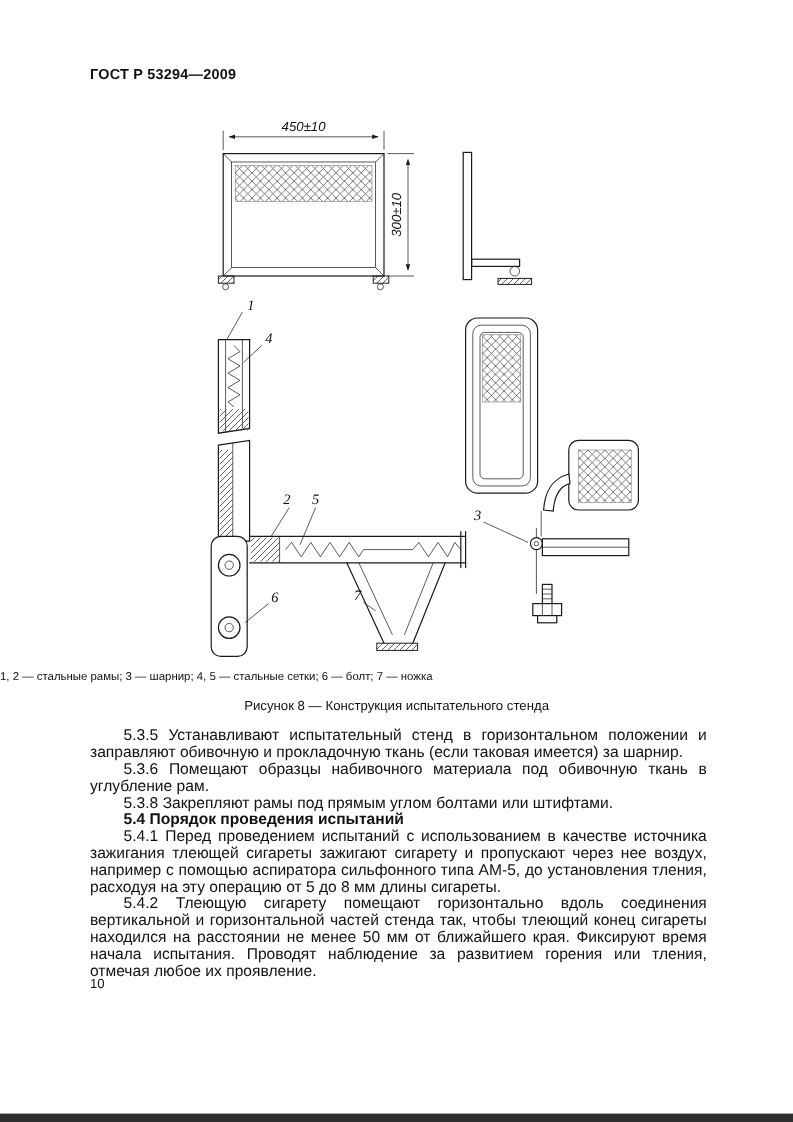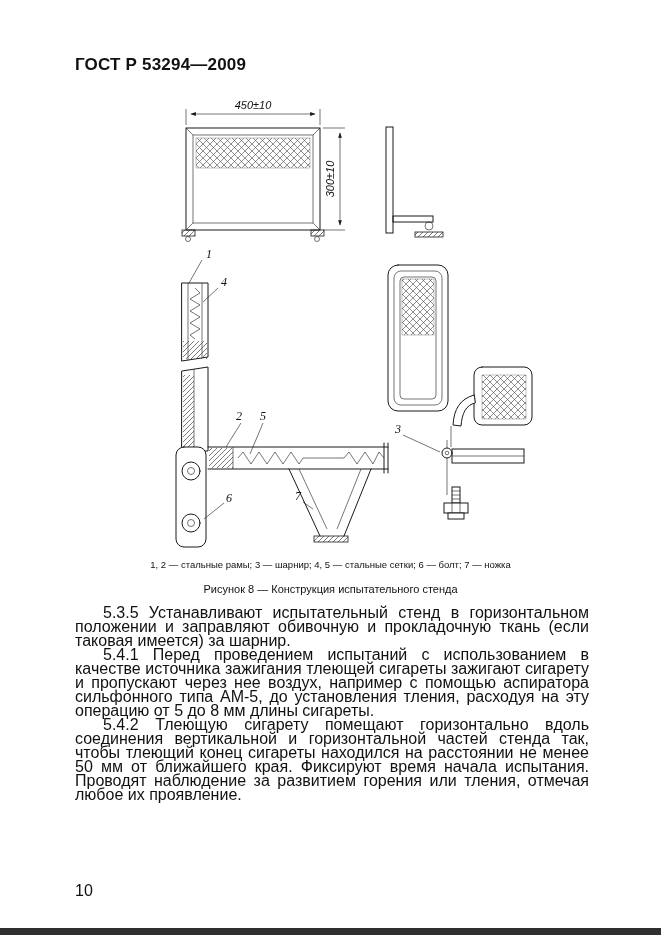--- a/index.html
+++ b/index.html
@@ -1,25 +1,25 @@
 <!DOCTYPE html>
 <html><head>
 <meta charset="utf-8">
 <style>
   html,body{margin:0;padding:0;background:#888;}
   .page{position:relative;width:661px;height:935px;background:#ffffff;overflow:hidden;
         font-family:"Liberation Sans",sans-serif;color:#111;}
-  .header{position:absolute;left:75px;top:55px;font-size:17px;font-weight:bold;letter-spacing:.2px;text-align:right;}
+  .header{position:absolute;left:75px;top:55px;font-size:12px;font-weight:bold;letter-spacing:.2px;text-align:right;}
   .figure{position:absolute;left:0;top:95px;width:586px;height:470px;}
-  .legend{position:absolute;left:0;top:559px;width:661px;text-align:center;font-size:9.5px;}
+  .legend{position:absolute;left:0;top:559px;width:661px;text-align:left;font-size:9.5px;}
   .caption{position:absolute;left:0;top:583px;width:661px;text-align:center;font-size:11px;}
-  .content{position:absolute;left:75px;top:606px;width:514px;font-size:16px;line-height:14px;text-align:justify;}
+  .content{position:absolute;left:75px;top:606px;width:514px;font-size:13px;line-height:14px;text-align:justify;}
   .content p{margin:0;text-indent:28px;}
   .content p.b{font-weight:bold;}
-  .pagenum{position:absolute;left:75px;top:882px;font-size:16px;}
+  .pagenum{position:absolute;left:75px;top:814px;font-size:11px;}
   .bottom-strip{position:absolute;left:0;bottom:0;width:661px;height:7px;background:#2f2f2f;}
   
   .ln{stroke:#1a1a1a;stroke-width:1;fill:none;stroke-linecap:round;}
   .tn{stroke:#1a1a1a;stroke-width:.6;fill:none;}
   .fw{fill:#fff;}
   .dim{font:italic 11px "Liberation Sans",sans-serif;fill:#111;}
   .callout{font:italic 12px "Liberation Serif",serif;fill:#111;}
 </style>
 </head>
 <body>
@@ -176,19 +176,22 @@
         <text class="callout" x="395" y="338">3</text>
       </g>
     </svg>
   </div>
 
   <div class="legend">1, 2 — стальные рамы; 3 — шарнир; 4, 5 — стальные сетки; 6 — болт; 7 — ножка</div>
   <div class="caption">Рисунок 8 — Конструкция испытательного стенда</div>
 
   <div class="content">
     <p>5.3.5 Устанавливают испытательный стенд в горизонтальном положении и заправляют обивочную и прокладочную ткань (если таковая имеется) за шарнир.</p>
+    <p>5.3.6 Помещают образцы набивочного материала под обивочную ткань в углубление рам.</p>
+    <p>5.3.8 Закрепляют рамы под прямым углом болтами или штифтами.</p>
+    <p class="b">5.4 Порядок проведения испытаний</p>
     <p>5.4.1 Перед проведением испытаний с использованием в качестве источника зажигания тлеющей сигареты зажигают сигарету и пропускают через нее воздух, например с помощью аспиратора сильфонного типа АМ-5, до установления тления, расходуя на эту операцию от 5 до 8 мм длины сигареты.</p>
     <p>5.4.2 Тлеющую сигарету помещают горизонтально вдоль соединения вертикальной и горизонтальной частей стенда так, чтобы тлеющий конец сигареты находился на расстоянии не менее 50 мм от ближайшего края. Фиксируют время начала испытания. Проводят наблюдение за развитием горения или тления, отмечая любое их проявление.</p>
   </div>
 
   <div class="pagenum">10</div>
   <div class="bottom-strip"></div>
 </div>
 
 </body></html>

